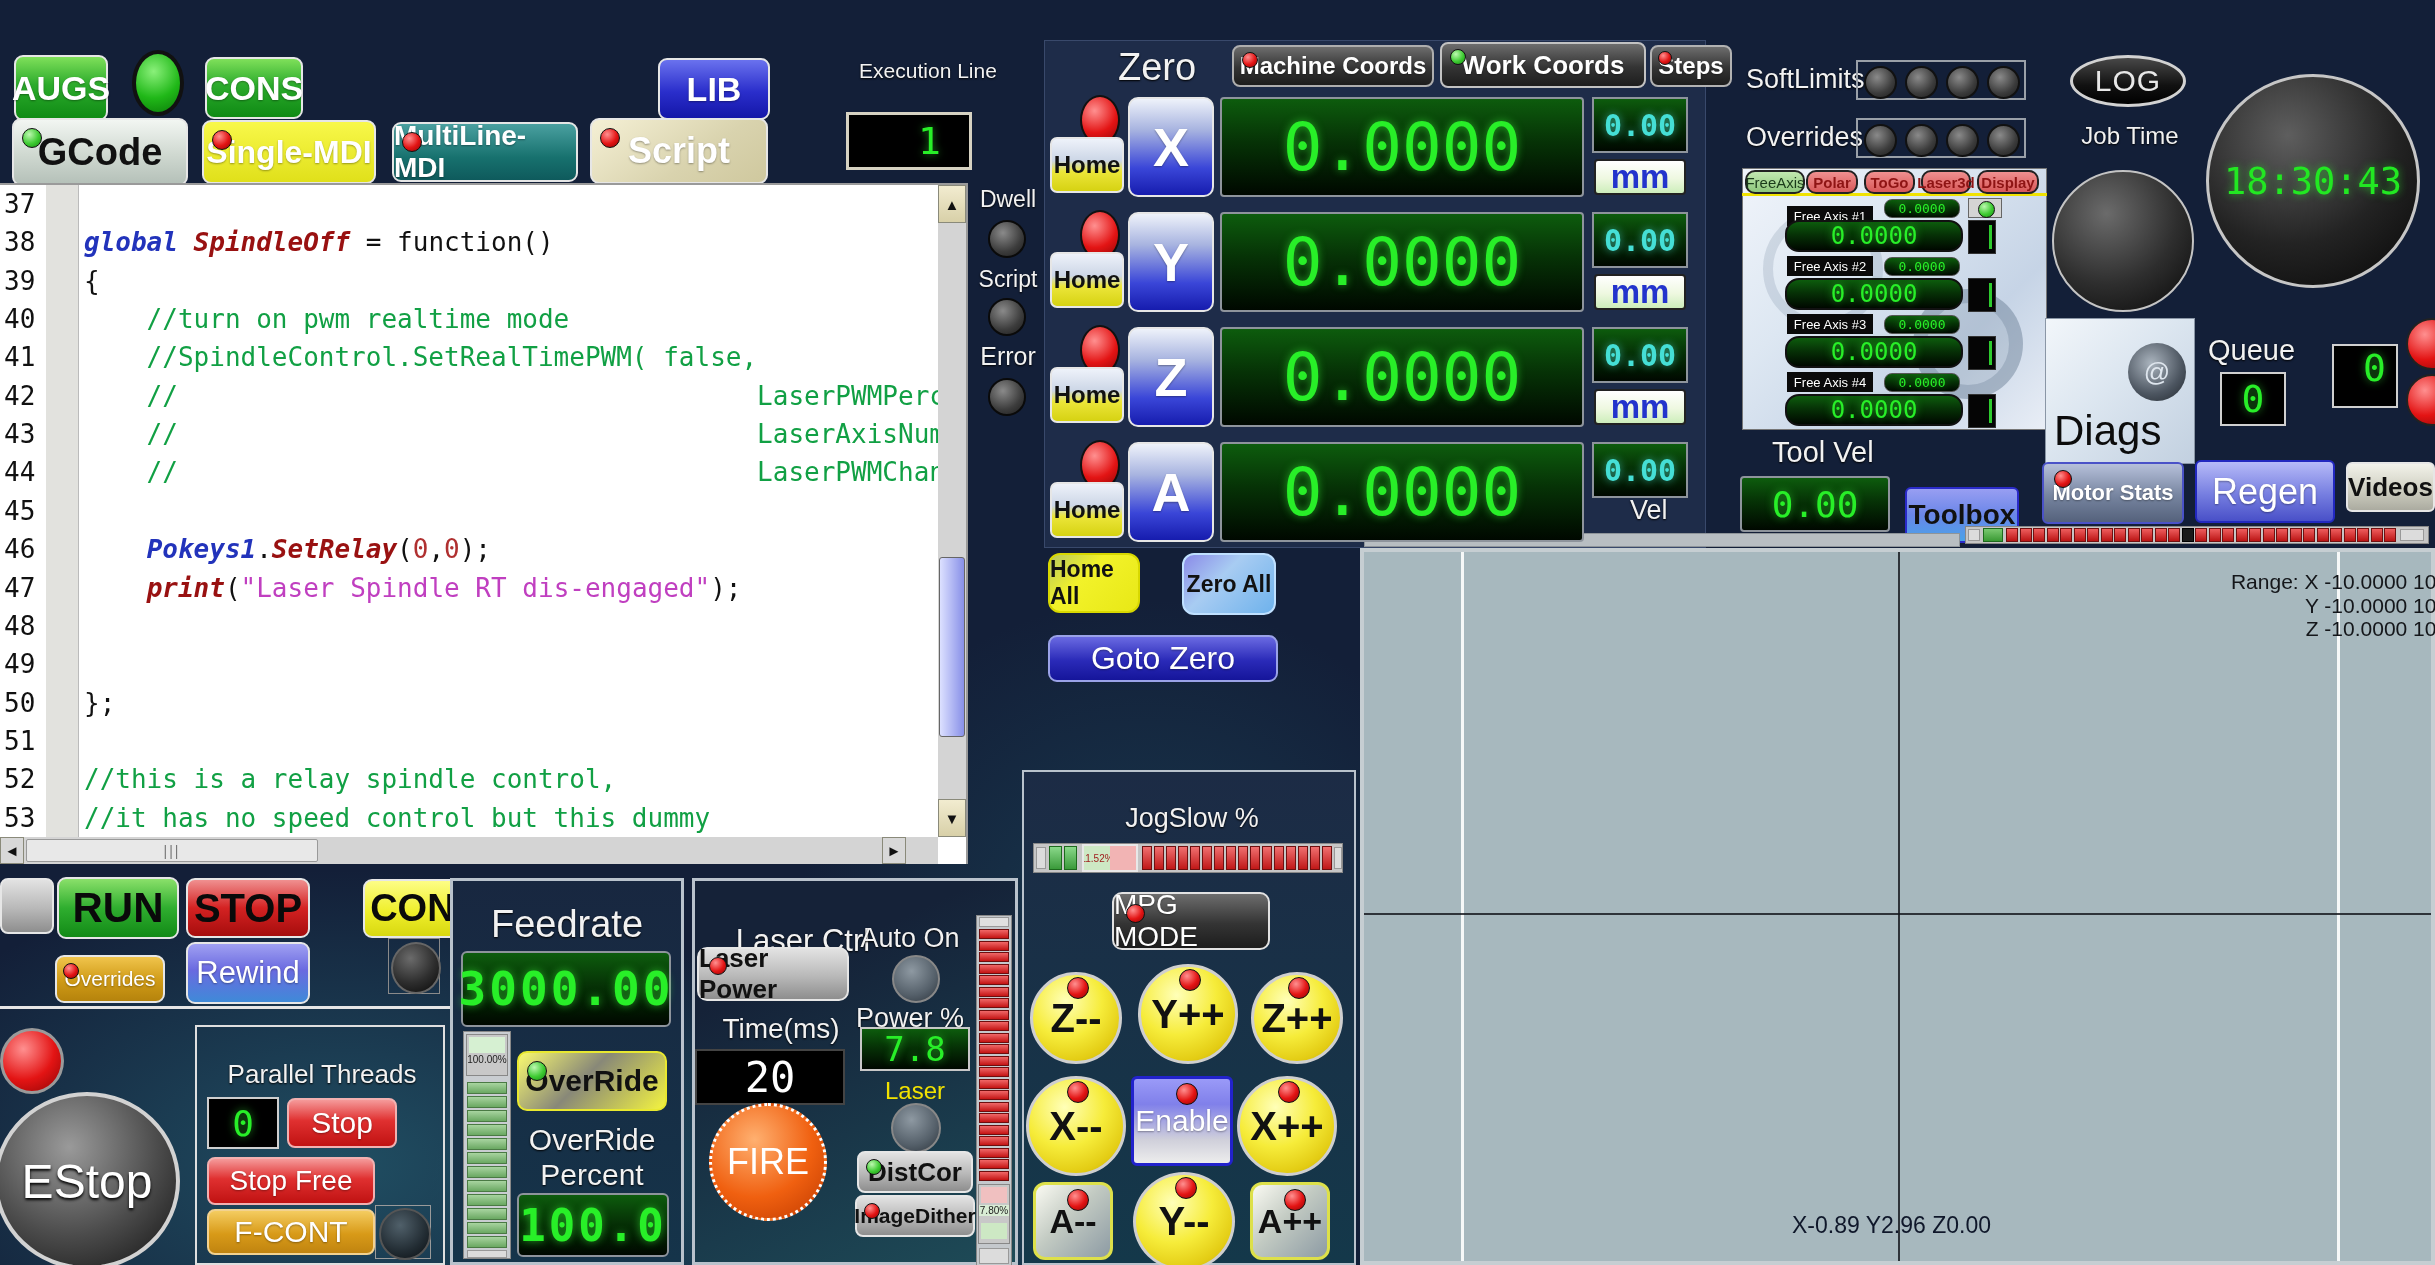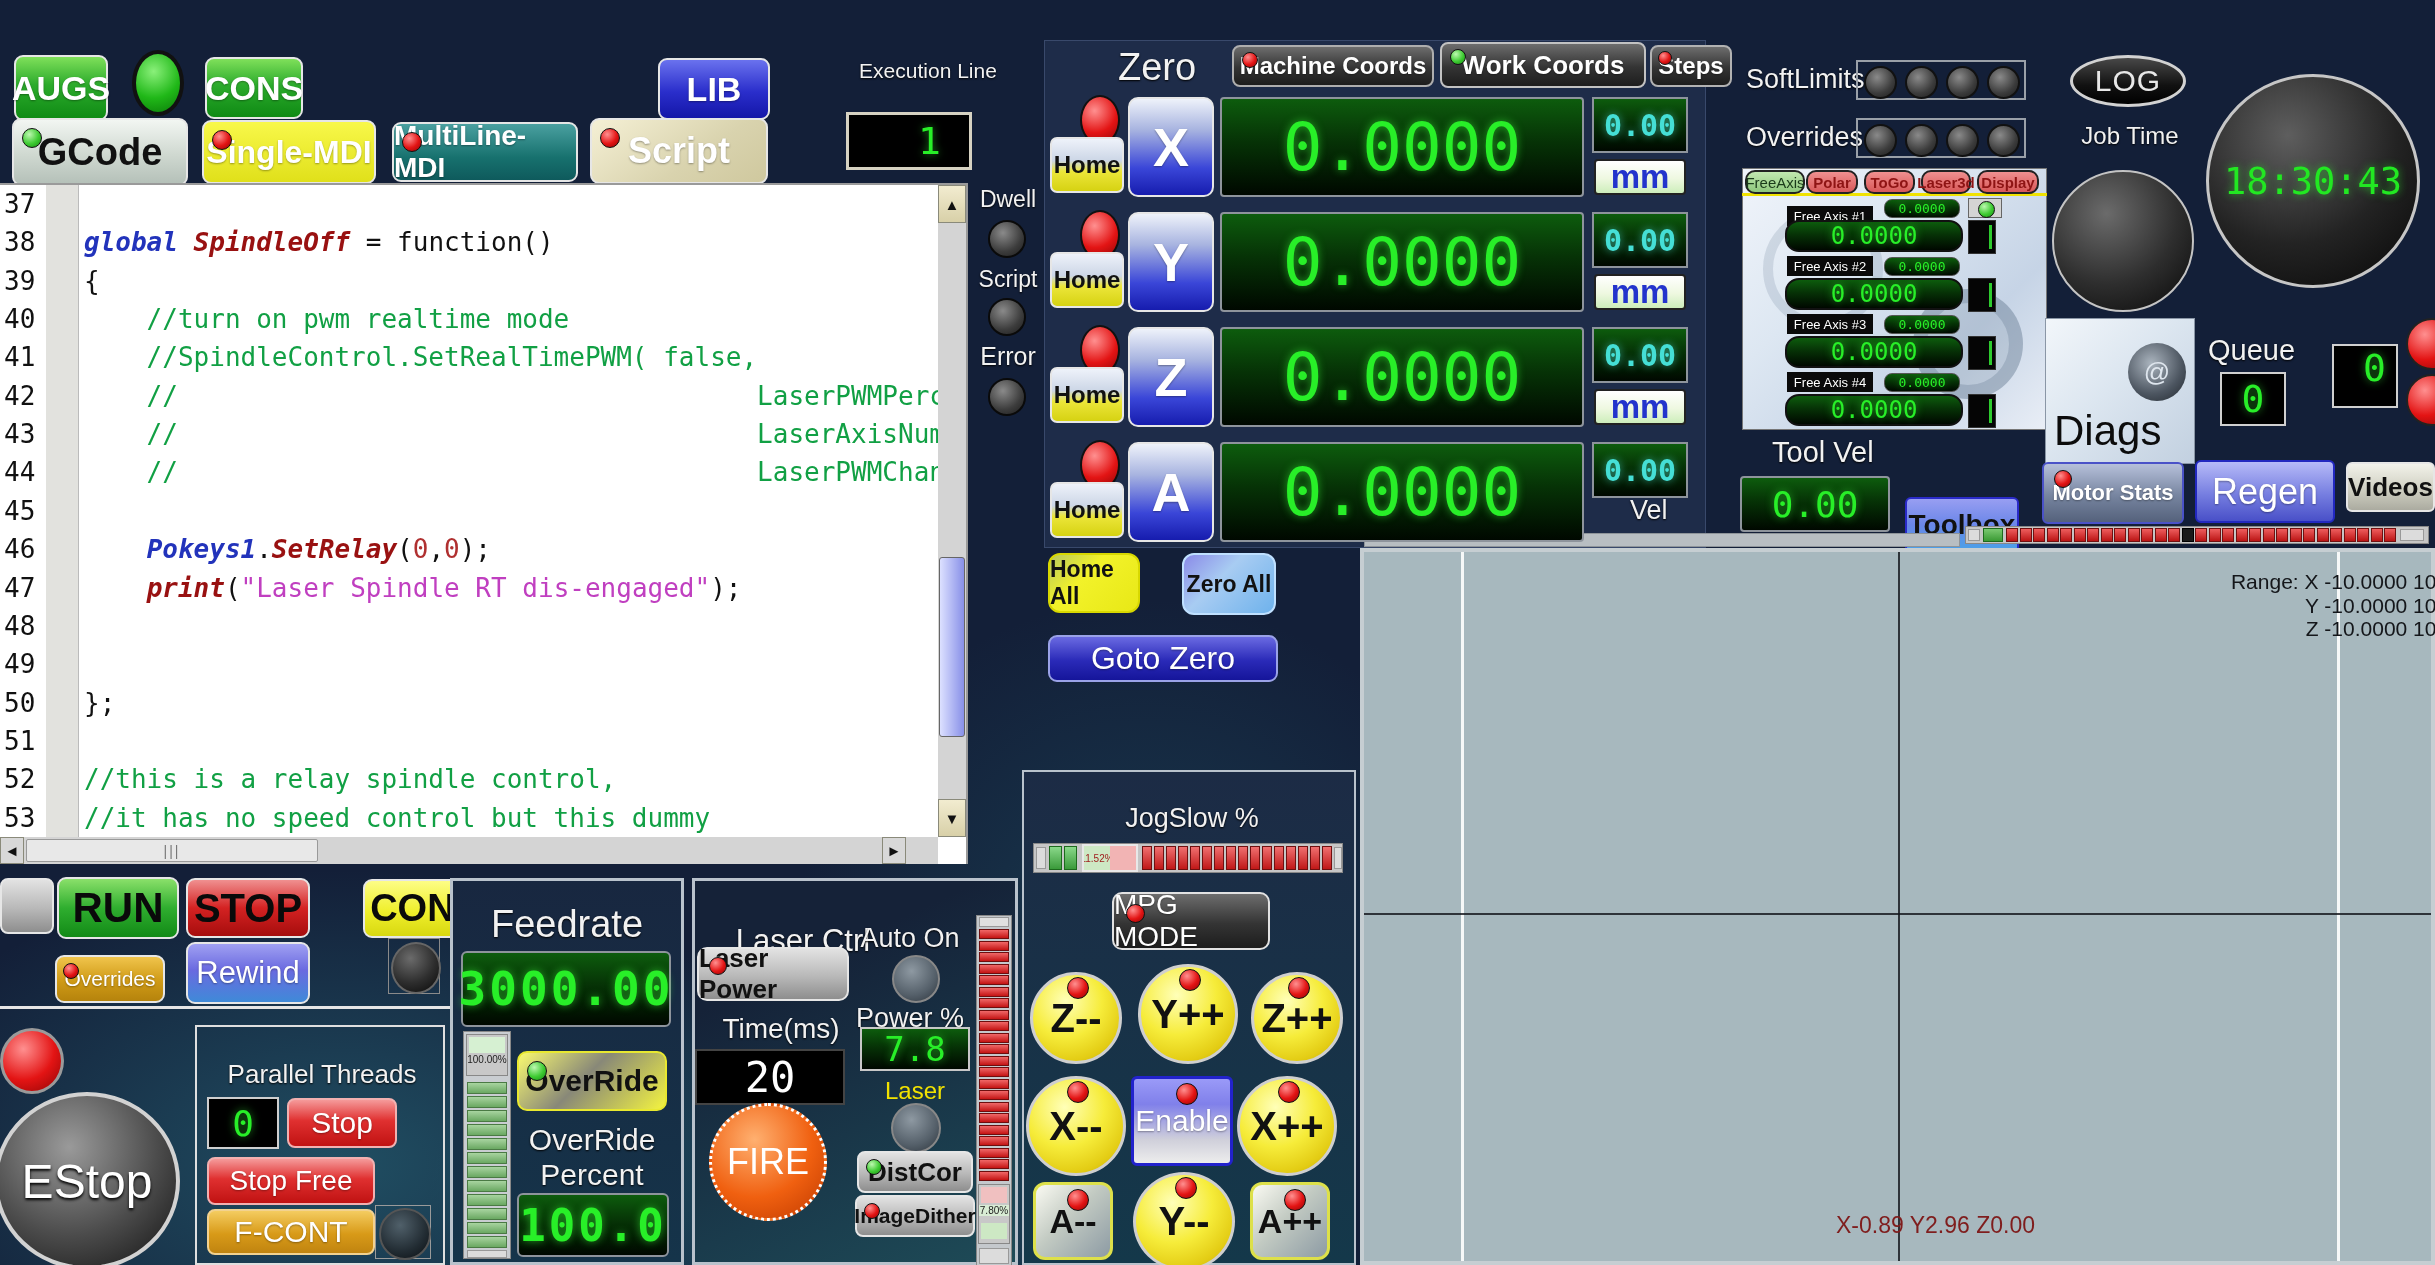--- a/index.html
+++ b/index.html
@@ -27,21 +27,21 @@
   .b-silver{background:linear-gradient(180deg,#f2f6f2,#cfd8d0 55%,#b4c0b8);color:#111;text-shadow:none;}
   .b-dark{background:linear-gradient(180deg,#6d6d6d,#343434 55%,#1d1d1d);color:#fff;}
   .b-home{background:linear-gradient(180deg,#eef2fa 0%,#ccd6e6 42%,#ece63a 62%,#d6d212 100%);color:#111;text-shadow:none;border-radius:7px;}
   .b-axis{background:linear-gradient(180deg,#eef2fa 0%,#a8b4e0 32%,#3a46d8 72%,#161cae);color:#fff;font-size:54px;border-radius:10px;}
   .b-mm{background:linear-gradient(180deg,#ffffff,#eef8e0 55%,#cdeebb);color:#2334cc;border:2px solid #222;border-radius:4px;font-size:33px;text-shadow:none;}
   .b-gold{background:linear-gradient(180deg,#f0c44c,#cf9a16 55%,#b5830c);color:#fff;}
   .b-rewind{background:linear-gradient(180deg,#a0a0f2,#6a6ae0 45%,#3f8ad8);color:#fff;}
   .b-homeall{background:linear-gradient(135deg,#b8c860 0%,#f2f22a 38%,#e8e816 100%);color:#111;text-shadow:none;border:2px solid #d8d800;border-radius:12px;}
   .b-zeroall{background:linear-gradient(135deg,#8a8ae8 0%,#a8ccf2 40%,#6eb2ec 100%);color:#111;text-shadow:none;border:2px solid #bfe0ff;border-radius:12px;text-align:center;}
   .b-goto{background:linear-gradient(180deg,#6a6ae2,#2a2ab8 55%,#15159a);color:#fff;border:2px solid #9aa2e8;}
-  .b-toolbox{background:linear-gradient(180deg,#989ef2,#6a86e8 50%,#49a2e8);color:#111;text-shadow:none;border:2px solid #2a2ac8;border-radius:6px;margin-top:10px;}
+  .b-toolbox{background:linear-gradient(180deg,#989ef2,#6a86e8 50%,#49a2e8);color:#111;text-shadow:none;border:2px solid #2a2ac8;border-radius:6px;}
   .b-motor{background:linear-gradient(180deg,#b6c0da,#76849f 55%,#55627c);color:#fff;border:2px solid #4a52c8;border-radius:6px;font-weight:bold;}
   .b-regen{background:linear-gradient(180deg,#b6baf8,#767ee0 55%,#4950c8);color:#fff;border:2px solid #2228c0;border-radius:6px;}
   .b-videos{background:linear-gradient(180deg,#f2f2ea,#d0d0c2 55%,#ababa0);color:#111;text-shadow:none;border-radius:6px;}
   .b-grey{background:linear-gradient(180deg,#e2e2e2,#b8b8b8 55%,#8e8e8e);color:#111;text-shadow:none;}
   .b-enable{background:linear-gradient(180deg,#9a9af8 0%,#8080ea 30%,#cfcfda 72%,#ededed 100%);border:3px solid #2222cc;color:#fff;border-radius:6px;}
   .b-ab{background:linear-gradient(135deg,#fafaf2 0%,#c2cac2 45%,#8d9ba4 100%);border:3px solid #dde04a;border-radius:12px;color:#111;text-shadow:none;}
   .jogc{position:absolute;border-radius:50%;display:flex;align-items:center;justify-content:center;
         background:radial-gradient(circle at 38% 30%,#ffffb8 0%,#f6ec3a 45%,#e3cc14 75%,#b89e00 100%);
         border:3px solid #cfcfcf;color:#111;font-weight:bold;font-size:40px;}
   
@@ -262,21 +262,21 @@
   <div id="plot">
     <div class="abs" style="left:97px;top:0;width:3px;height:709px;background:#f6f8f8;"></div>
     <div class="abs" style="left:973px;top:0;width:3px;height:709px;background:#f6f8f8;"></div>
     <div class="abs" style="left:534px;top:0;width:2px;height:709px;background:rgba(20,22,28,.82);"></div>
     <div class="abs" style="left:0;top:361px;width:1067px;height:2px;background:rgba(20,22,28,.82);"></div>
     <div class="abs" style="left:695px;top:18px;width:430px;text-align:right;color:#14161a;font-size:21px;line-height:1.12;font-family:'Liberation Sans',sans-serif;">
       <div>Range: X -10.0000  10.0000</div>
       <div>Y -10.0000  10.0000</div>
       <div>Z -10.0000  10.0000</div>
     </div>
-    <div class="abs" style="left:428px;top:660px;color:#7f1d1d;font-size:23px;margin-left:44px;">X-0.89 Y2.96 Z0.00</div>
+    <div class="abs" style="left:428px;top:660px;color:#0f172a;font-size:23px;">X-0.89 Y2.96 Z0.00</div>
   </div>
 
   <div class="panel" style="left:1022px;top:770px;width:334px;height:495px;border-width:2px;background:linear-gradient(180deg,#1c2b45,#14384a);"></div>
   <div class="lbl" style="left:1122px;top:803px;width:140px;font-size:27px;text-align:center;">JogSlow %</div>
   <div class="abs" style="left:1033px;top:843px;width:310px;height:30px;background:#c6c6c6;border:1px solid #888;" id="jog-slider">
       <div class="seg" style="left: 2px; top: 3px; width: 10px; height: 22px; background: rgb(220, 220, 220); border: 1px solid rgb(153, 153, 153);"></div>
       <div class="seg" style="left: 15px; top: 2px; width: 13px; height: 24px; background: linear-gradient(rgb(138, 216, 138), rgb(58, 154, 58)); border: 1px solid rgb(29, 106, 29);"></div>
       <div class="seg" style="left: 30px; top: 2px; width: 13px; height: 24px; background: linear-gradient(rgb(138, 216, 138), rgb(58, 154, 58)); border: 1px solid rgb(29, 106, 29);"></div>
       <div class="seg" style="left: 48px; top: 0px; width: 56px; height: 28px; background: rgb(200, 200, 200); border: 2px solid rgb(232, 232, 232); display: flex;">
         <div style="width: 26px; height: 24px; background: rgb(205, 232, 196); font-size: 10px; color: rgb(160, 32, 32); display: flex; align-items: center; justify-content: center; overflow: hidden;">11.52%</div>

